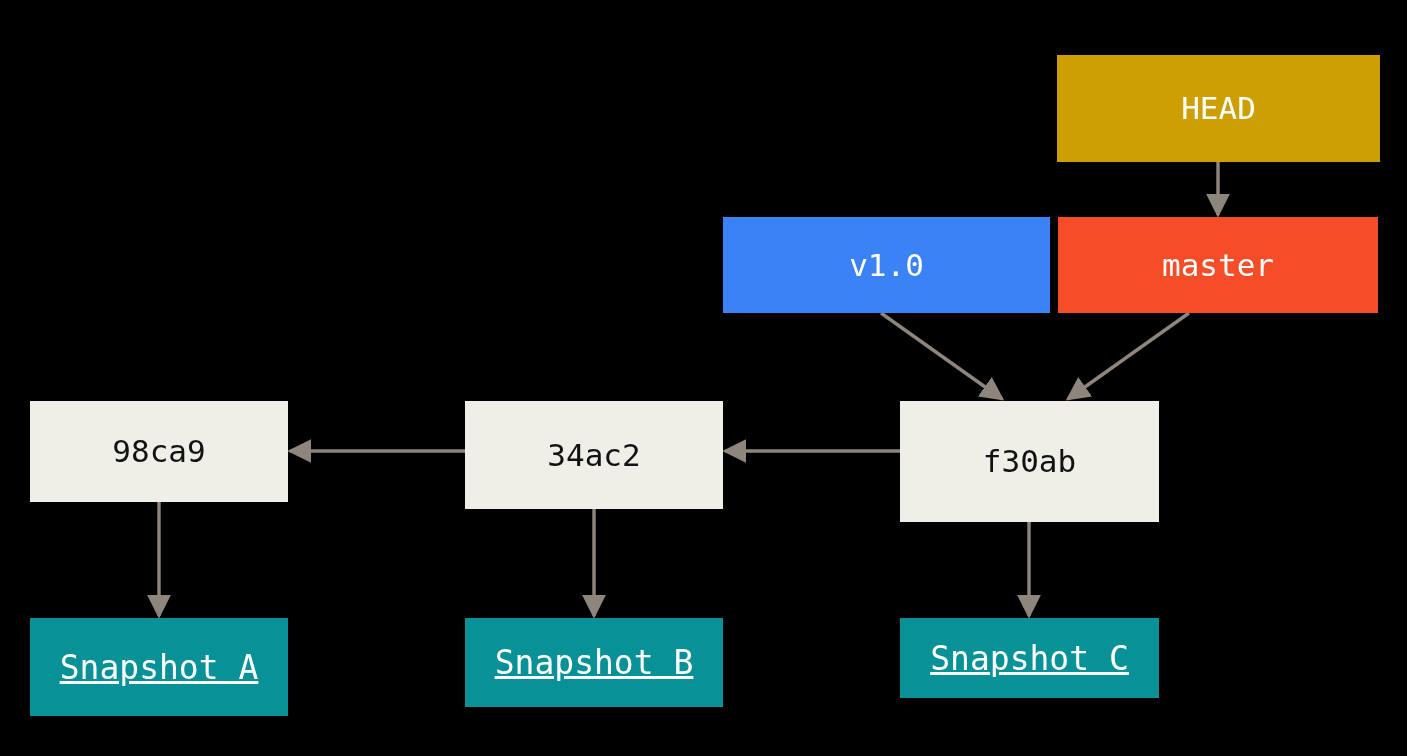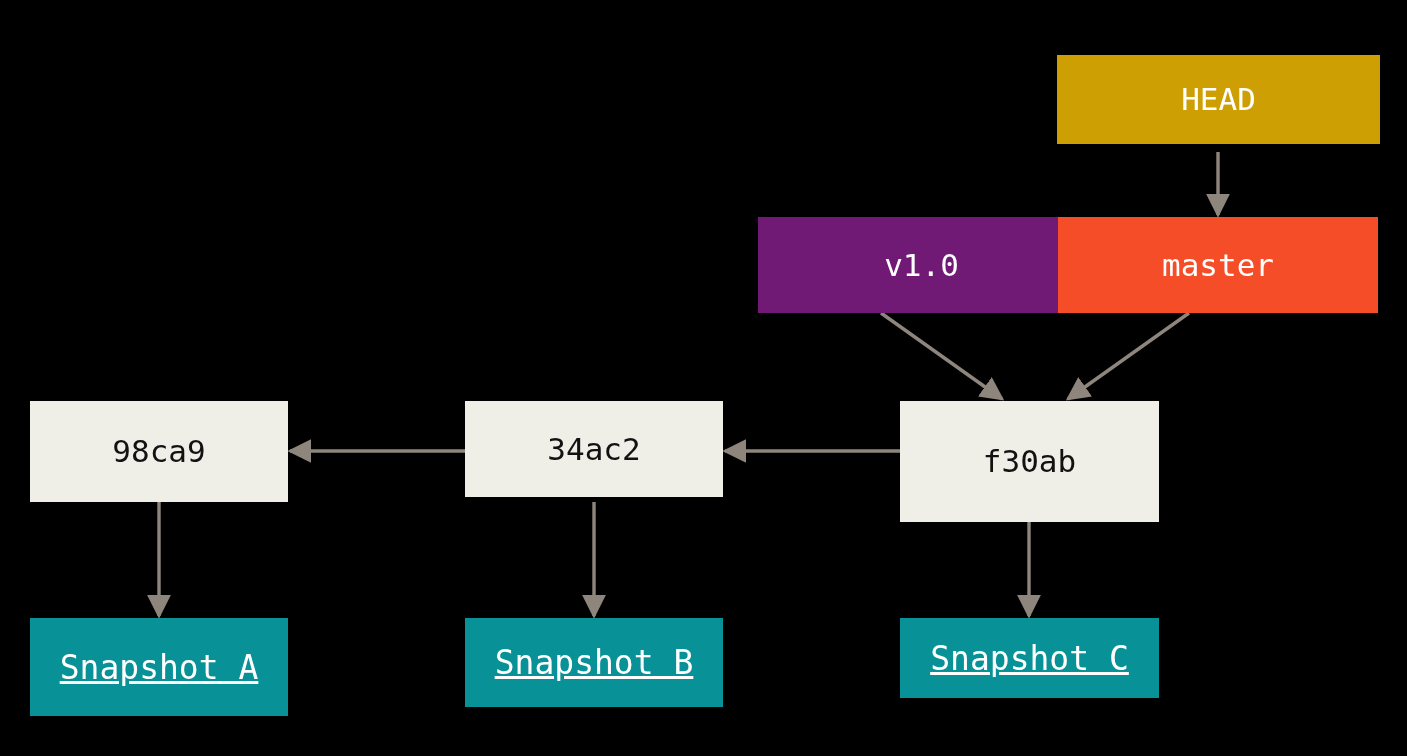--- a/index.html
+++ b/index.html
@@ -78,37 +78,37 @@
         <line x1="881" y1="313" x2="1002" y2="399" stroke="#8E867C" stroke-width="3.4" marker-end="url(#arrowhead)"></line>
         <line x1="1189" y1="313" x2="1068" y2="399" stroke="#8E867C" stroke-width="3.4" marker-end="url(#arrowhead)"></line>
         <line x1="465" y1="451" x2="290" y2="451" stroke="#8E867C" stroke-width="3.4" marker-end="url(#arrowhead)"></line>
         <line x1="900" y1="451" x2="725" y2="451" stroke="#8E867C" stroke-width="3.4" marker-end="url(#arrowhead)"></line>
         <line x1="159" y1="502" x2="159" y2="616" stroke="#8E867C" stroke-width="3.4" marker-end="url(#arrowhead)"></line>
         <line x1="594" y1="502" x2="594" y2="616" stroke="#8E867C" stroke-width="3.4" marker-end="url(#arrowhead)"></line>
         <line x1="1029" y1="502" x2="1029" y2="616" stroke="#8E867C" stroke-width="3.4" marker-end="url(#arrowhead)"></line>
       </g>
   </svg>
 
-  <div class="node head" style="left: 1057px; top: 55px; width: 323px; height: 89px; background: rgb(206, 159, 2); color: rgb(255, 255, 255);">
+  <div class="node head" style="left: 1057px; top: 55px; width: 323px; height: 107px; background: rgb(206, 159, 2); color: rgb(255, 255, 255);">
     <span class="node-label">HEAD</span>
   </div>
 
-  <div class="node ref" style="left: 758px; top: 217px; width: 327px; height: 96px; background: #701a75; color: rgb(255, 255, 255);">
+  <div class="node ref" style="left: 723px; top: 217px; width: 327px; height: 96px; background: #3b82f6; color: rgb(255, 255, 255);">
     <span class="node-label">v1.0</span>
   </div>
 
   <div class="node ref" style="left: 1058px; top: 217px; width: 320px; height: 96px; background: rgb(244, 77, 39); color: #ffffff;">
     <span class="node-label">master</span>
   </div>
 
   <div class="node commit" style="left: 30px; top: 401px; width: 258px; height: 101px; background: rgb(239, 238, 231); color: rgb(18, 18, 18);">
     <span class="node-label">98ca9</span>
   </div>
 
-  <div class="node commit" style="left: 465px; top: 401px; width: 258px; height: 96px; background: rgb(239, 238, 231); color: rgb(18, 18, 18);">
+  <div class="node commit" style="left: 465px; top: 401px; width: 258px; height: 108px; background: rgb(239, 238, 231); color: rgb(18, 18, 18);">
     <span class="node-label">34ac2</span>
   </div>
 
   <div class="node commit" style="left: 900px; top: 401px; width: 259px; height: 121px; background: rgb(239, 238, 231); color: rgb(18, 18, 18);">
     <span class="node-label">f30ab</span>
   </div>
 
   <div class="node snapshot" style="left: 30px; top: 618px; width: 258px; height: 98px; background: rgb(8, 145, 151); color: rgb(255, 255, 255);">
     <span class="node-label">Snapshot A</span>
   </div>

